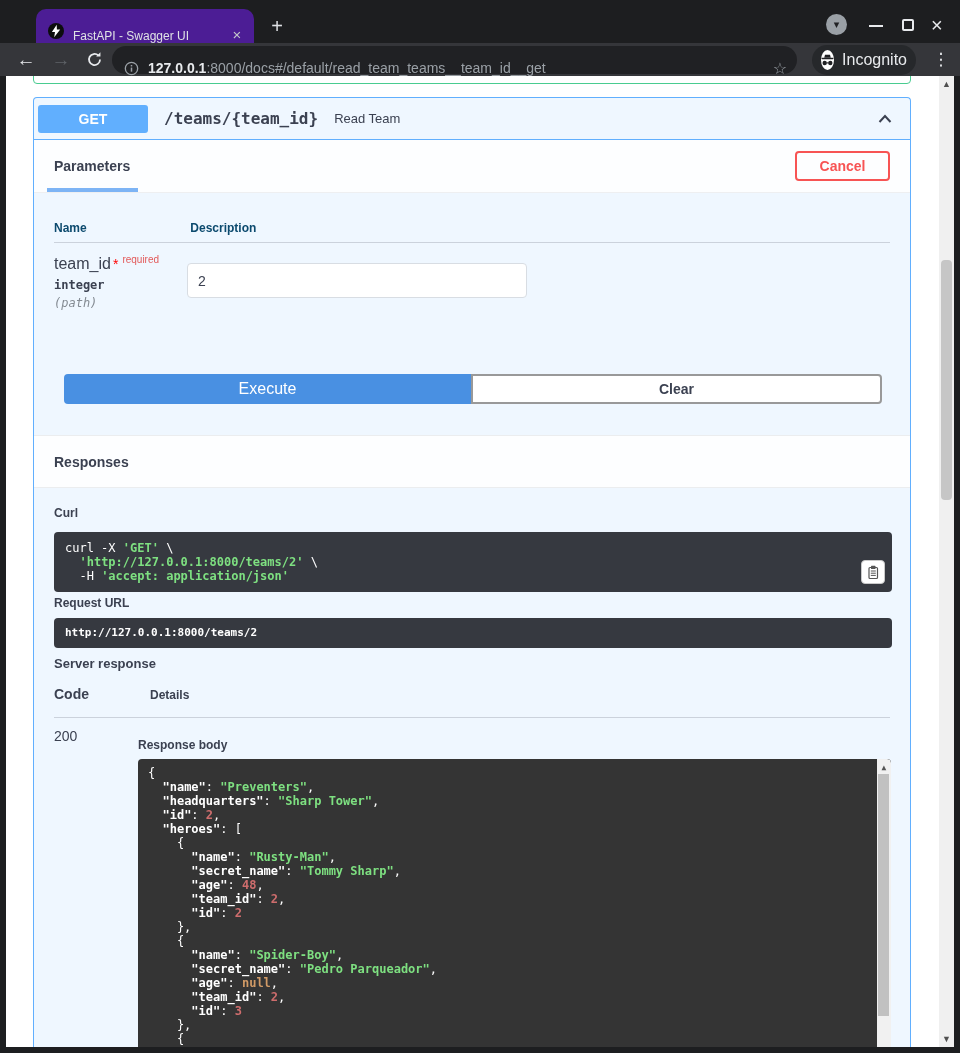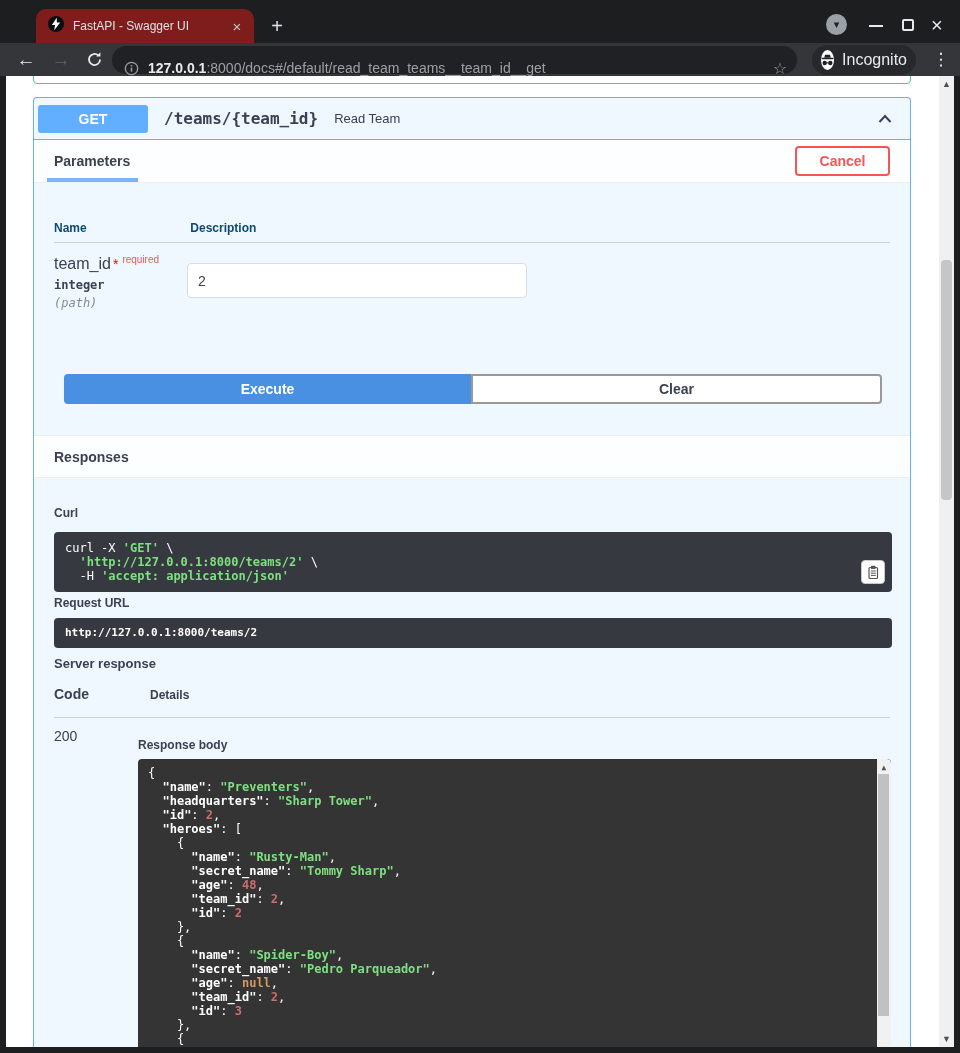--- a/index.html
+++ b/index.html
@@ -1,21 +1,21 @@
 <!DOCTYPE html>
 <html><head>
 <meta charset="utf-8">
 <style>
   * { margin:0; padding:0; box-sizing:border-box; }
   body { width:960px; height:1053px; background:#1d1e20; font-family:"Liberation Sans", sans-serif; overflow:hidden; }
   .screen { position:relative; width:960px; height:1053px; background:#1d1e20; overflow:hidden; }
 
   
   .tabstrip { position:absolute; top:0; left:0; right:0; height:43px; background:#1d1e20; }
-  .tab { position:absolute; left:36px; top:9px; width:218px; height:34px; background:#7f1d1d; border-radius:10px 10px 0 0; display:flex; align-items:center; padding:0 8px 0 12px; gap:9px; }
+  .tab { position:absolute; left:36px; top:9px; width:218px; height:34px; background:#4c1d95; border-radius:10px 10px 0 0; display:flex; align-items:flex-end; padding:0 8px 0 12px; gap:9px; }
   .tab-title { flex:1; font-size:12px; color:#dfe1e5; white-space:nowrap; overflow:hidden; }
   .tab-close { width:18px; height:18px; display:flex; align-items:center; justify-content:center; color:#c4c7cb; font-size:15px; border-radius:50%; }
   .newtab { position:absolute; left:264px; top:13px; width:26px; height:26px; display:flex; align-items:center; justify-content:center; color:#dfe1e5; font-size:20px; font-weight:400; }
   .win-badge { position:absolute; left:826px; top:14px; width:21px; height:21px; border-radius:50%; background:#9aa0a6; color:#202124; display:flex; align-items:center; justify-content:center; font-size:11px; }
   .win-min { position:absolute; left:869px; top:25px; width:14px; height:2px; background:#e8eaed; }
   .win-max { position:absolute; left:902px; top:19px; width:12px; height:12px; border:2px solid #e8eaed; border-radius:2px; }
   .win-close { position:absolute; left:931px; top:12px; color:#e8eaed; font-size:20px; line-height:26px; }
 
   .toolbar { position:absolute; top:43px; left:0; right:0; height:33px; background:#35363a; }
   .nav-ic { position:absolute; top:0; height:33px; width:32px; display:flex; align-items:center; justify-content:center; font-size:19px; color:#e8eaed; }
@@ -37,39 +37,39 @@
   .page { position:absolute; left:6px; top:76px; width:933px; height:971px; background:#ffffff; overflow:hidden; }
   .prev-op-edge { position:absolute; left:27px; top:-8px; width:878px; height:16px; border:1px solid #49cc90; border-radius:4px; background:#fff; }
 
   .opblock { position:absolute; left:27px; top:21px; width:878px; height:950px; border:1px solid #61affe; border-bottom:none; border-radius:4px 4px 0 0; background:#eff7ff; }
   .op-summary { height:42px; border-bottom:1px solid #61affe; display:flex; align-items:center; padding:0 14px 0 4px; }
   .method-badge { width:110px; height:28px; background:#61affe; border-radius:3px; color:#fff; font-weight:bold; font-size:14px; display:flex; align-items:center; justify-content:center; }
   .op-path { margin-left:16px; font-family:"DejaVu Sans Mono", monospace; font-weight:bold; font-size:16px; color:#3b4151; }
   .op-desc { margin-left:16px; font-size:13px; color:#3b4151; }
   .op-collapse { margin-left:auto; width:22px; height:22px; display:flex; align-items:center; justify-content:center; }
 
-  .sec-head { position:absolute; left:0; right:0; height:43px; background:rgba(255,255,255,.85); display:flex; align-items:center; padding:0 20px; }
+  .sec-head { position:absolute; left:0; right:0; height:53px; background:rgba(255,255,255,.85); display:flex; align-items:center; padding:0 20px; }
   .sec-head.params { top:42px; border-bottom:1px solid rgba(59,65,81,.08); }
   .sec-head.responses { top:337px; border-top:1px solid rgba(59,65,81,.09); border-bottom:1px solid rgba(59,65,81,.09); }
   .sec-title { font-size:14px; font-weight:bold; color:#3b4151; }
   .tab-underline { position:absolute; left:13px; bottom:0; width:91px; height:4px; background:#7db4f5; }
   .btn-cancel { margin-left:auto; width:95px; height:30px; border:2px solid #f75454; border-radius:4px; background:transparent; color:#f75454; font-weight:bold; font-size:14px; display:flex; align-items:center; justify-content:center; }
 
   .tbl-head { position:absolute; top:123px; left:20px; right:20px; height:22px; border-bottom:1px solid rgba(59,65,81,.2); font-size:12px; font-weight:bold; color:#0c4a6e; }
   .th-name { display:inline-block; width:133px; }
   .param-cell { position:absolute; top:156px; left:20px; width:130px; }
   .param-name { font-size:16px; font-weight:normal; color:#3b4151; }
   .req-star { color:#ff0000; font-size:14px; margin-left:2px; }
   .req-label { color:#e25a5a; font-size:10px; vertical-align:6px; margin-left:4px; }
   .param-type { margin-top:5px; font-family:"DejaVu Sans Mono", monospace; font-size:12px; font-weight:bold; color:#3b4151; }
   .param-in { margin-top:4px; font-family:"DejaVu Sans Mono", monospace; font-style:italic; font-size:12px; color:#848b93; }
   .param-input { position:absolute; top:165px; left:153px; width:340px; height:35px; border:1px solid #d8dde3; border-radius:4px; background:#fff; padding:0 10px; font-size:14px; color:#3b4151; font-family:"Liberation Sans", sans-serif; }
 
   .exec-row { position:absolute; top:276px; left:30px; width:818px; height:30px; display:flex; }
-  .btn-execute { flex:1; background:#4990e2; border:none; border-radius:4px 0 0 4px; color:#fff; font-weight:bold; font-size:14px; }
+  .btn-execute { flex:1; background:#4990e2; border:none; border-radius:4px 0 0 4px; color:#fff; font-weight:normal; font-size:16px; }
   .btn-clear { flex:1; background:#fff; border:2px solid #999; border-radius:0 4px 4px 0; color:#3b4151; font-weight:bold; font-size:14px; }
 
   .lbl { position:absolute; font-size:12px; font-weight:bold; color:#3b4151; }
   .codeblock { position:absolute; left:20px; width:838px; background:#363940; border-radius:4px; font-family:"DejaVu Sans Mono", monospace; font-size:12px; line-height:14px; color:#fff; }
   .curl-block { top:434px; height:60px; padding:9px 36px 9px 11px; }
   .copy-btn { position:absolute; top:462px; left:827px; width:24px; height:24px; background:#fff; border:1px solid #c9c9c9; border-radius:4px; display:flex; align-items:center; justify-content:center; }
   .requrl-block { top:520px; height:30px; display:flex; align-items:center; padding:0 11px; font-size:11px; font-weight:bold; }
   .srv-lbl { top:558px; left:20px; font-size:13px; }
   .code-hdr { position:absolute; top:588px; left:20px; font-size:14px; font-weight:bold; color:#3b4151; }
   .details-hdr { position:absolute; top:590px; left:104px; font-size:12px; font-weight:bold; color:#3b4151;padding-left:12px; }

